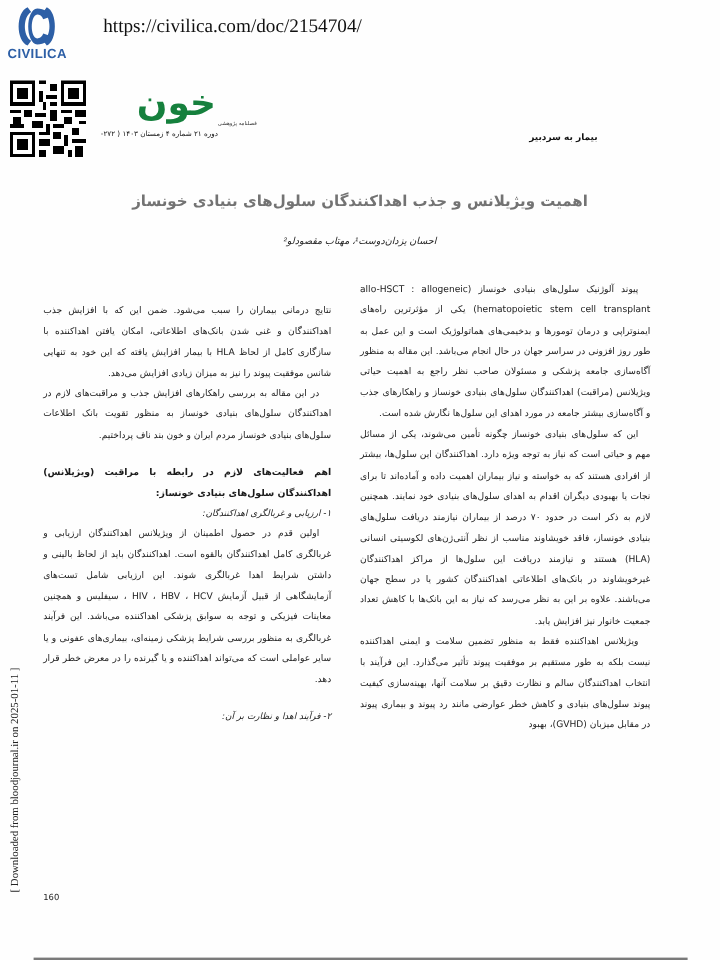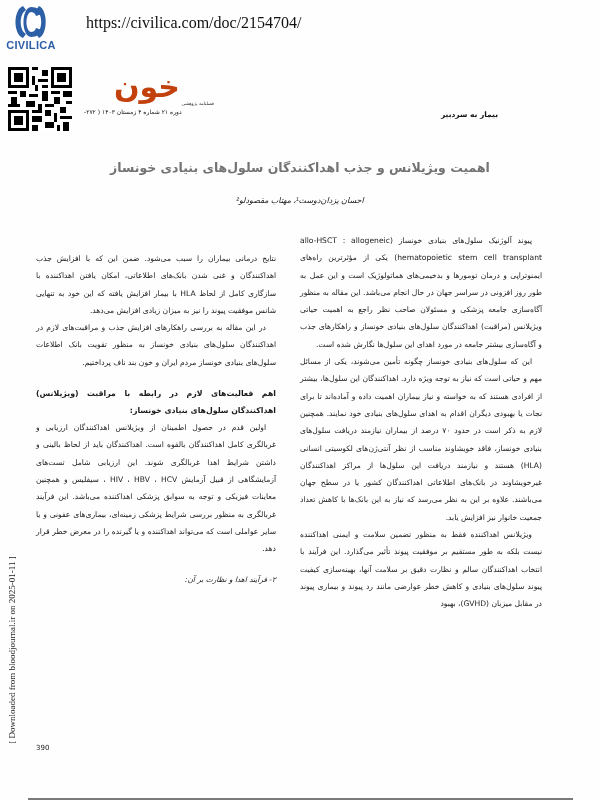--- a/index.html
+++ b/index.html
@@ -14,21 +14,21 @@
     color:#2d5fa6; text-align:center; letter-spacing:0.3px; margin-top:-1px;
   }
   .url {
     position:absolute; left:86px; top:14px; font-family:"Liberation Serif", serif;
     font-size:16px; color:#111;
   }
   .qr { position:absolute; left:8px; top:67px; width:64px; height:64px; }
   .masthead { position:absolute; left:84px; top:78px; width:130px; height:50px; }
   .journal-name {
     position:absolute; right:34px; top:-6px; font-family:"DejaVu Sans", sans-serif;
-    font-weight:bold; font-size:30px; direction:rtl; color:#c2410c; line-height:1;
+    font-weight:bold; font-size:30px; direction:rtl; color:#15803d; line-height:1;
   }
   .journal-sub {
     position:absolute; right:0; top:23px; font-family:"DejaVu Sans", sans-serif;
     font-size:4.5px; direction:rtl; color:#333;
   }
   .issue {
     position:absolute; left:0; top:30px; width:150px; font-family:"DejaVu Sans", sans-serif;
     font-size:6px; direction:rtl; text-align:left; color:#111; white-space:nowrap;
   }
   .section-label {
@@ -146,20 +146,21 @@
   <p>پیوند آلوژنیک سلول‌های بنیادی خونساز (allo-HSCT : allogeneic hematopoietic stem cell transplant) یکی از مؤثرترین راه‌های ایمنوتراپی و درمان تومورها و بدخیمی‌های هماتولوژیک است و این عمل به طور روز افزونی در سراسر جهان در حال انجام می‌باشد. این مقاله به منظور آگاه‌سازی جامعه پزشکی و مسئولان صاحب نظر راجع به اهمیت حیاتی ویژیلانس (مراقبت) اهداکنندگان سلول‌های بنیادی خونساز و راهکارهای جذب و آگاه‌سازی بیشتر جامعه در مورد اهدای این سلول‌ها نگارش شده است.</p>
   <p>این که سلول‌های بنیادی خونساز چگونه تأمین می‌شوند، یکی از مسائل مهم و حیاتی است که نیاز به توجه ویژه دارد. اهداکنندگان این سلول‌ها، بیشتر از افرادی هستند که به خواسته و نیاز بیماران اهمیت داده و آماده‌اند تا برای نجات یا بهبودی دیگران اقدام به اهدای سلول‌های بنیادی خود نمایند. همچنین لازم به ذکر است در حدود ۷۰ درصد از بیماران نیازمند دریافت سلول‌های بنیادی خونساز، فاقد خویشاوند مناسب از نظر آنتی‌ژن‌های لکوسیتی انسانی (HLA) هستند و نیازمند دریافت این سلول‌ها از مراکز اهداکنندگان غیرخویشاوند در بانک‌های اطلاعاتی اهداکنندگان کشور یا در سطح جهان می‌باشند. علاوه بر این به نظر می‌رسد که نیاز به این بانک‌ها با کاهش تعداد جمعیت خانوار نیز افزایش یابد.</p>
   <p>ویژیلانس اهداکننده فقط به منظور تضمین سلامت و ایمنی اهداکننده نیست بلکه به طور مستقیم بر موفقیت پیوند تأثیر می‌گذارد. این فرآیند با انتخاب اهداکنندگان سالم و نظارت دقیق بر سلامت آنها، بهینه‌سازی کیفیت پیوند سلول‌های بنیادی و کاهش خطر عوارضی مانند رد پیوند و بیماری پیوند در مقابل میزبان (GVHD)، بهبود</p>
 </div>
 
 <div class="col left">
   <p class="noind">نتایج درمانی بیماران را سبب می‌شود. ضمن این که با افزایش جذب اهداکنندگان و غنی شدن بانک‌های اطلاعاتی، امکان یافتن اهداکننده با سازگاری کامل از لحاظ HLA با بیمار افزایش یافته که این خود به تنهایی شانس موفقیت پیوند را نیز به میزان زیادی افزایش می‌دهد.</p>
   <p>در این مقاله به بررسی راهکارهای افزایش جذب و مراقبت‌های لازم در اهداکنندگان سلول‌های بنیادی خونساز به منظور تقویت بانک اطلاعات سلول‌های بنیادی خونساز مردم ایران و خون بند ناف پرداختیم.</p>
   <div class="gap"></div>
   <h3>اهم فعالیت‌های لازم در رابطه با مراقبت (ویژیلانس) اهداکنندگان سلول‌های بنیادی خونساز:</h3>
+  <h4>۱- ارزیابی و غربالگری اهداکنندگان:</h4>
   <p>اولین قدم در حصول اطمینان از ویژیلانس اهداکنندگان ارزیابی و غربالگری کامل اهداکنندگان بالقوه است. اهداکنندگان باید از لحاظ بالینی و داشتن شرایط اهدا غربالگری شوند. این ارزیابی شامل تست‌های آزمایشگاهی از قبیل آزمایش HIV ، HBV ، HCV ، سیفلیس و همچنین معاینات فیزیکی و توجه به سوابق پزشکی اهداکننده می‌باشد. این فرآیند غربالگری به منظور بررسی شرایط پزشکی زمینه‌ای، بیماری‌های عفونی و یا سایر عواملی است که می‌تواند اهداکننده و یا گیرنده را در معرض خطر قرار دهد.</p>
   <div class="gap"></div>
   <h4>۲- فرآیند اهدا و نظارت بر آن:</h4>
 </div>
 
-<div class="page-num">390</div>
+<div class="page-num">160</div>
 <div class="side-note">[ Downloaded from bloodjournal.ir on 2025-01-11 ]</div>
 <div class="bottom-rule"></div>
 
 </body></html>

